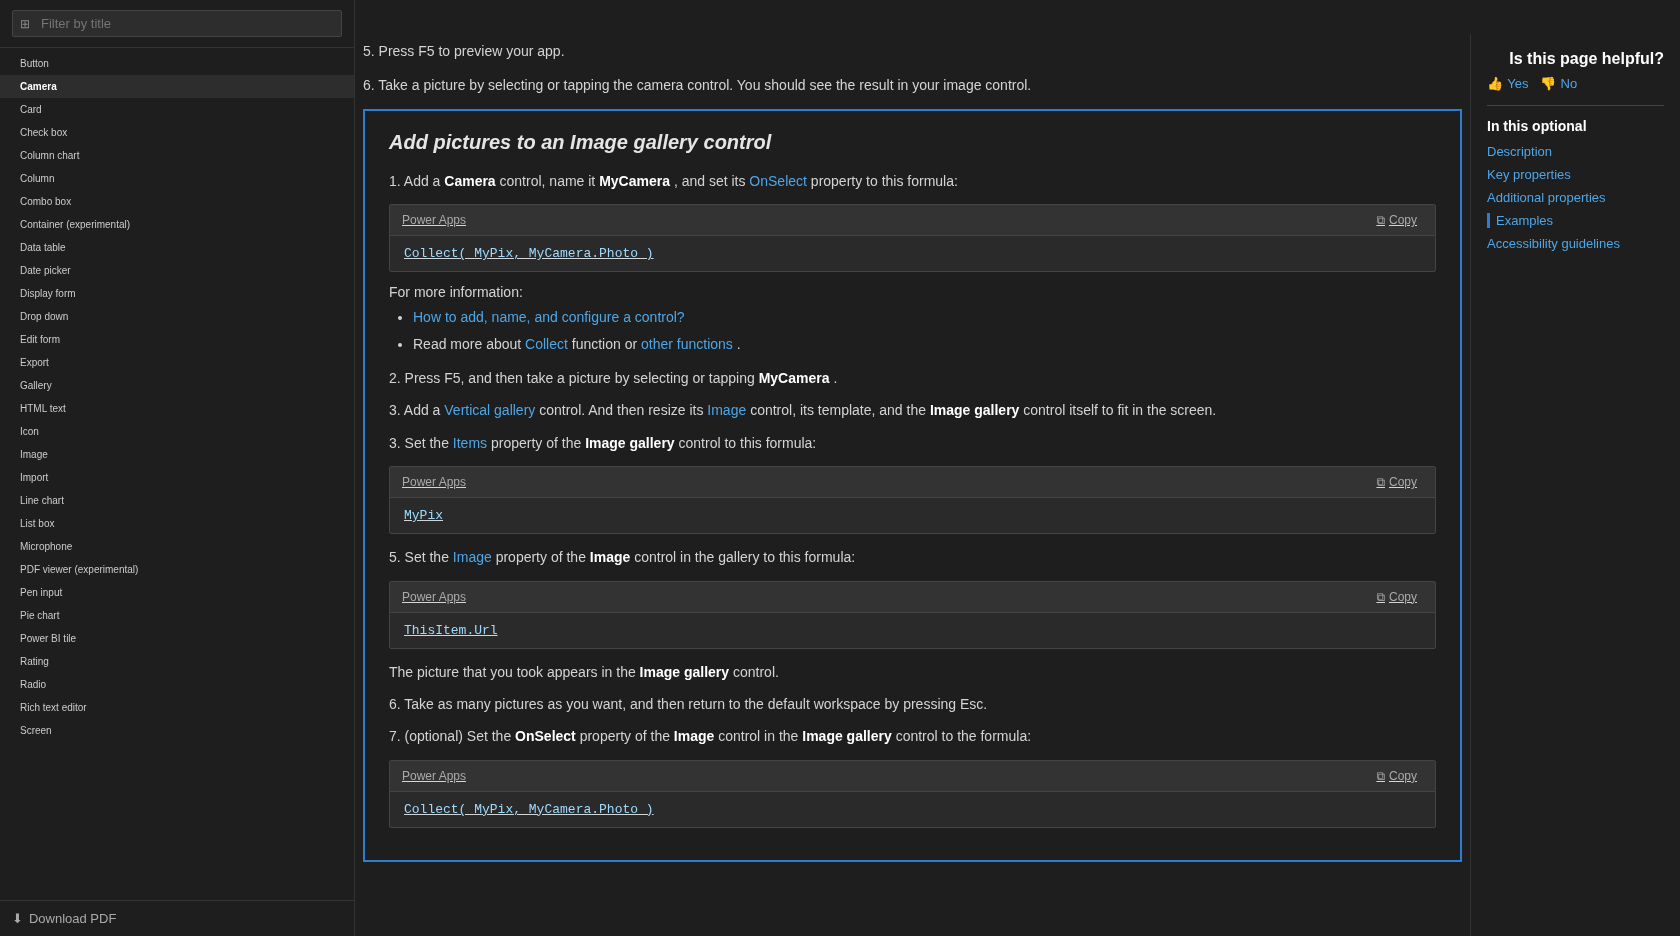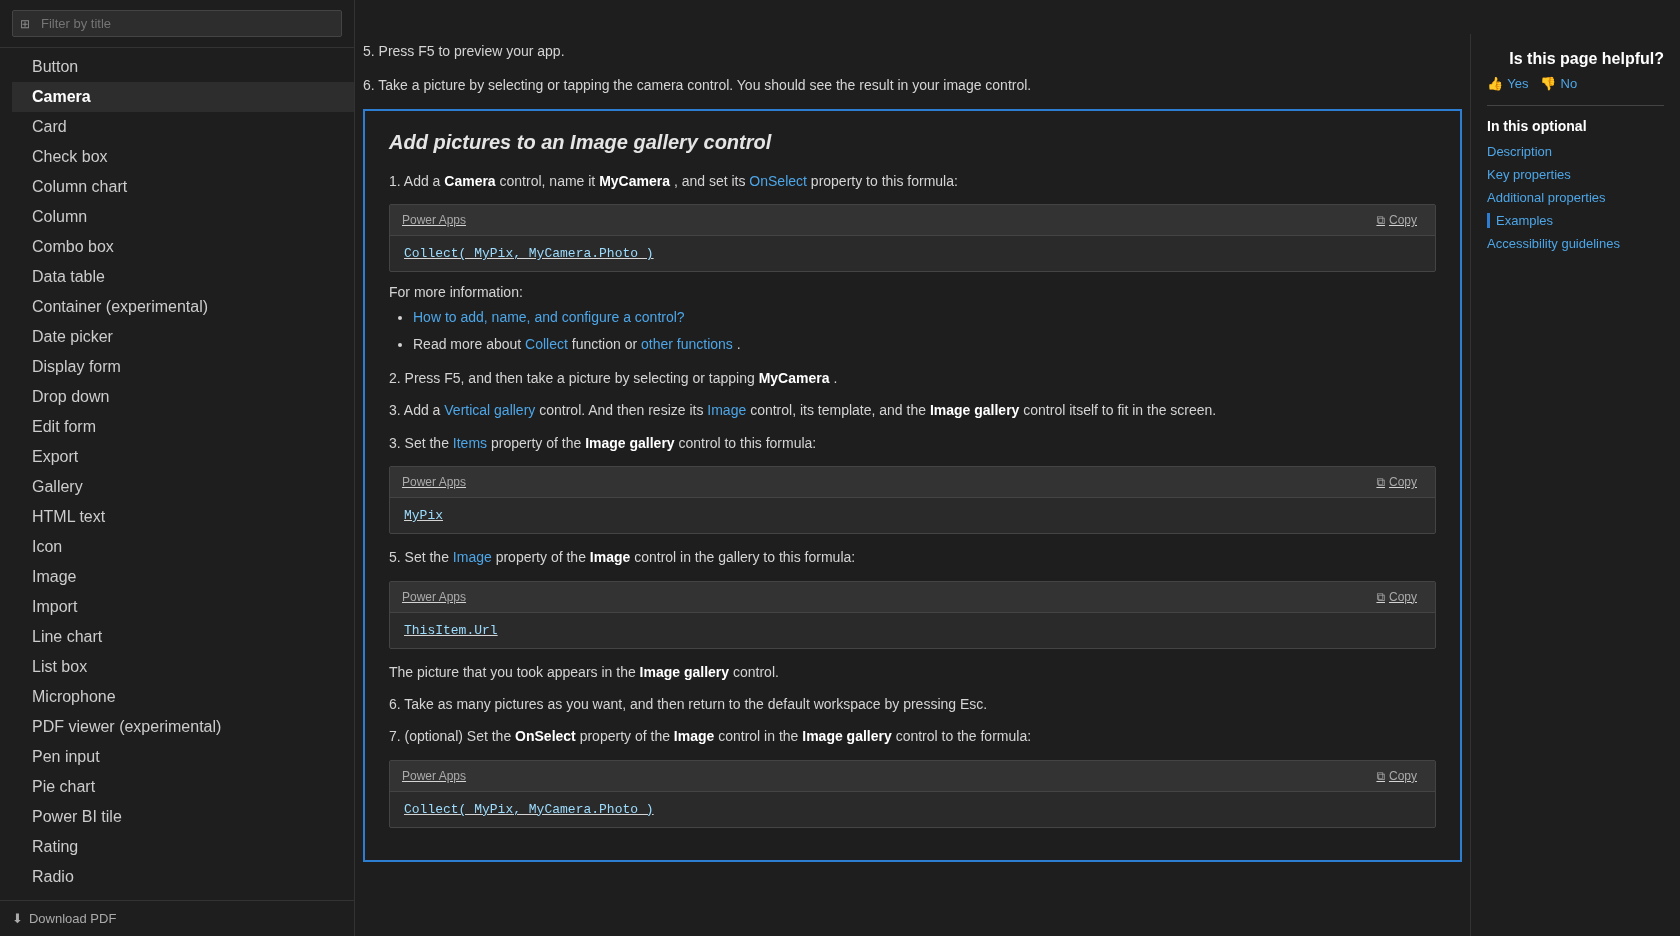--- a/index.html
+++ b/index.html
@@ -66,24 +66,23 @@
       background: #1e1e1e;
     }
     #sidebar-list::-webkit-scrollbar-thumb {
       background: #555;
       border-radius: 3px;
     }
 
     .sidebar-item {
       padding: 6px 16px 6px 20px;
       cursor: pointer;
-      font-size: 16px;
+      font-size: 10px;
       color: #ccc;
       white-space: nowrap;
-      margin-left: 12px;
     }
 
     .sidebar-item.active {
       background: #2d2d2d;
       color: #ffffff;
       font-weight: 600;
     }
 
     #sidebar-footer {
       padding: 10px 12px;
@@ -297,22 +296,22 @@
 
   <div id="sidebar-list">
 
   <div class="sidebar-item">Button</div>
       <div class="sidebar-item active">Camera</div>
       <div class="sidebar-item">Card</div>
       <div class="sidebar-item">Check box</div>
       <div class="sidebar-item">Column chart</div>
       <div class="sidebar-item">Column</div>
       <div class="sidebar-item">Combo box</div>
+      <div class="sidebar-item">Container (experimental)</div>
       <div class="sidebar-item">Data table</div>
-      <div class="sidebar-item">Container (experimental)</div>
       <div class="sidebar-item">Date picker</div>
       <div class="sidebar-item">Display form</div>
       <div class="sidebar-item">Drop down</div>
       <div class="sidebar-item">Edit form</div>
       <div class="sidebar-item">Export</div>
       <div class="sidebar-item">Gallery</div>
       <div class="sidebar-item">HTML text</div>
       <div class="sidebar-item">Icon</div>
       <div class="sidebar-item">Image</div>
       <div class="sidebar-item">Import</div>

